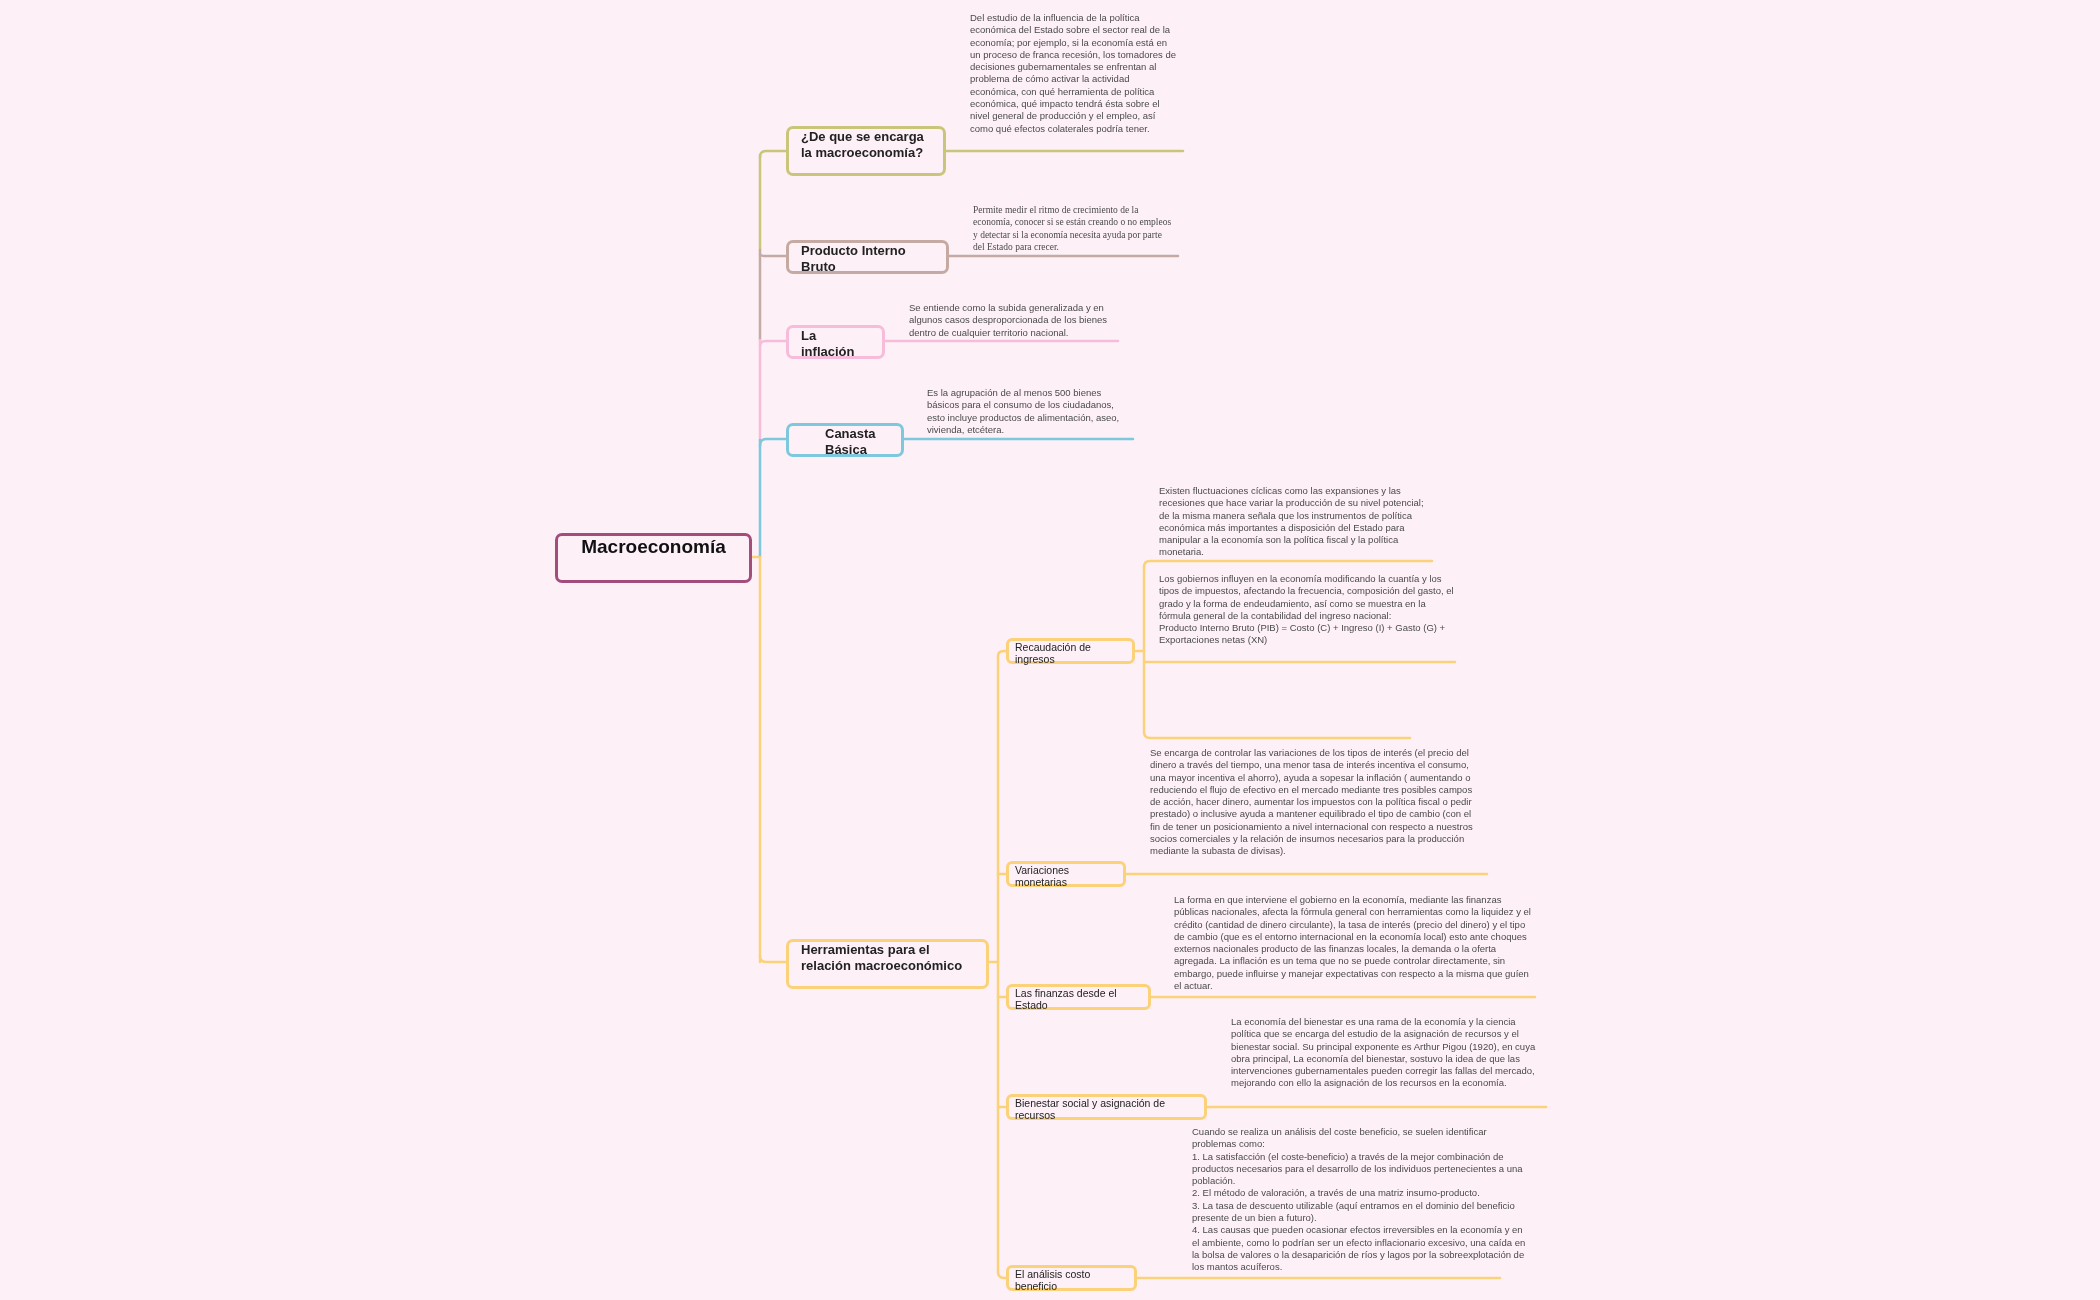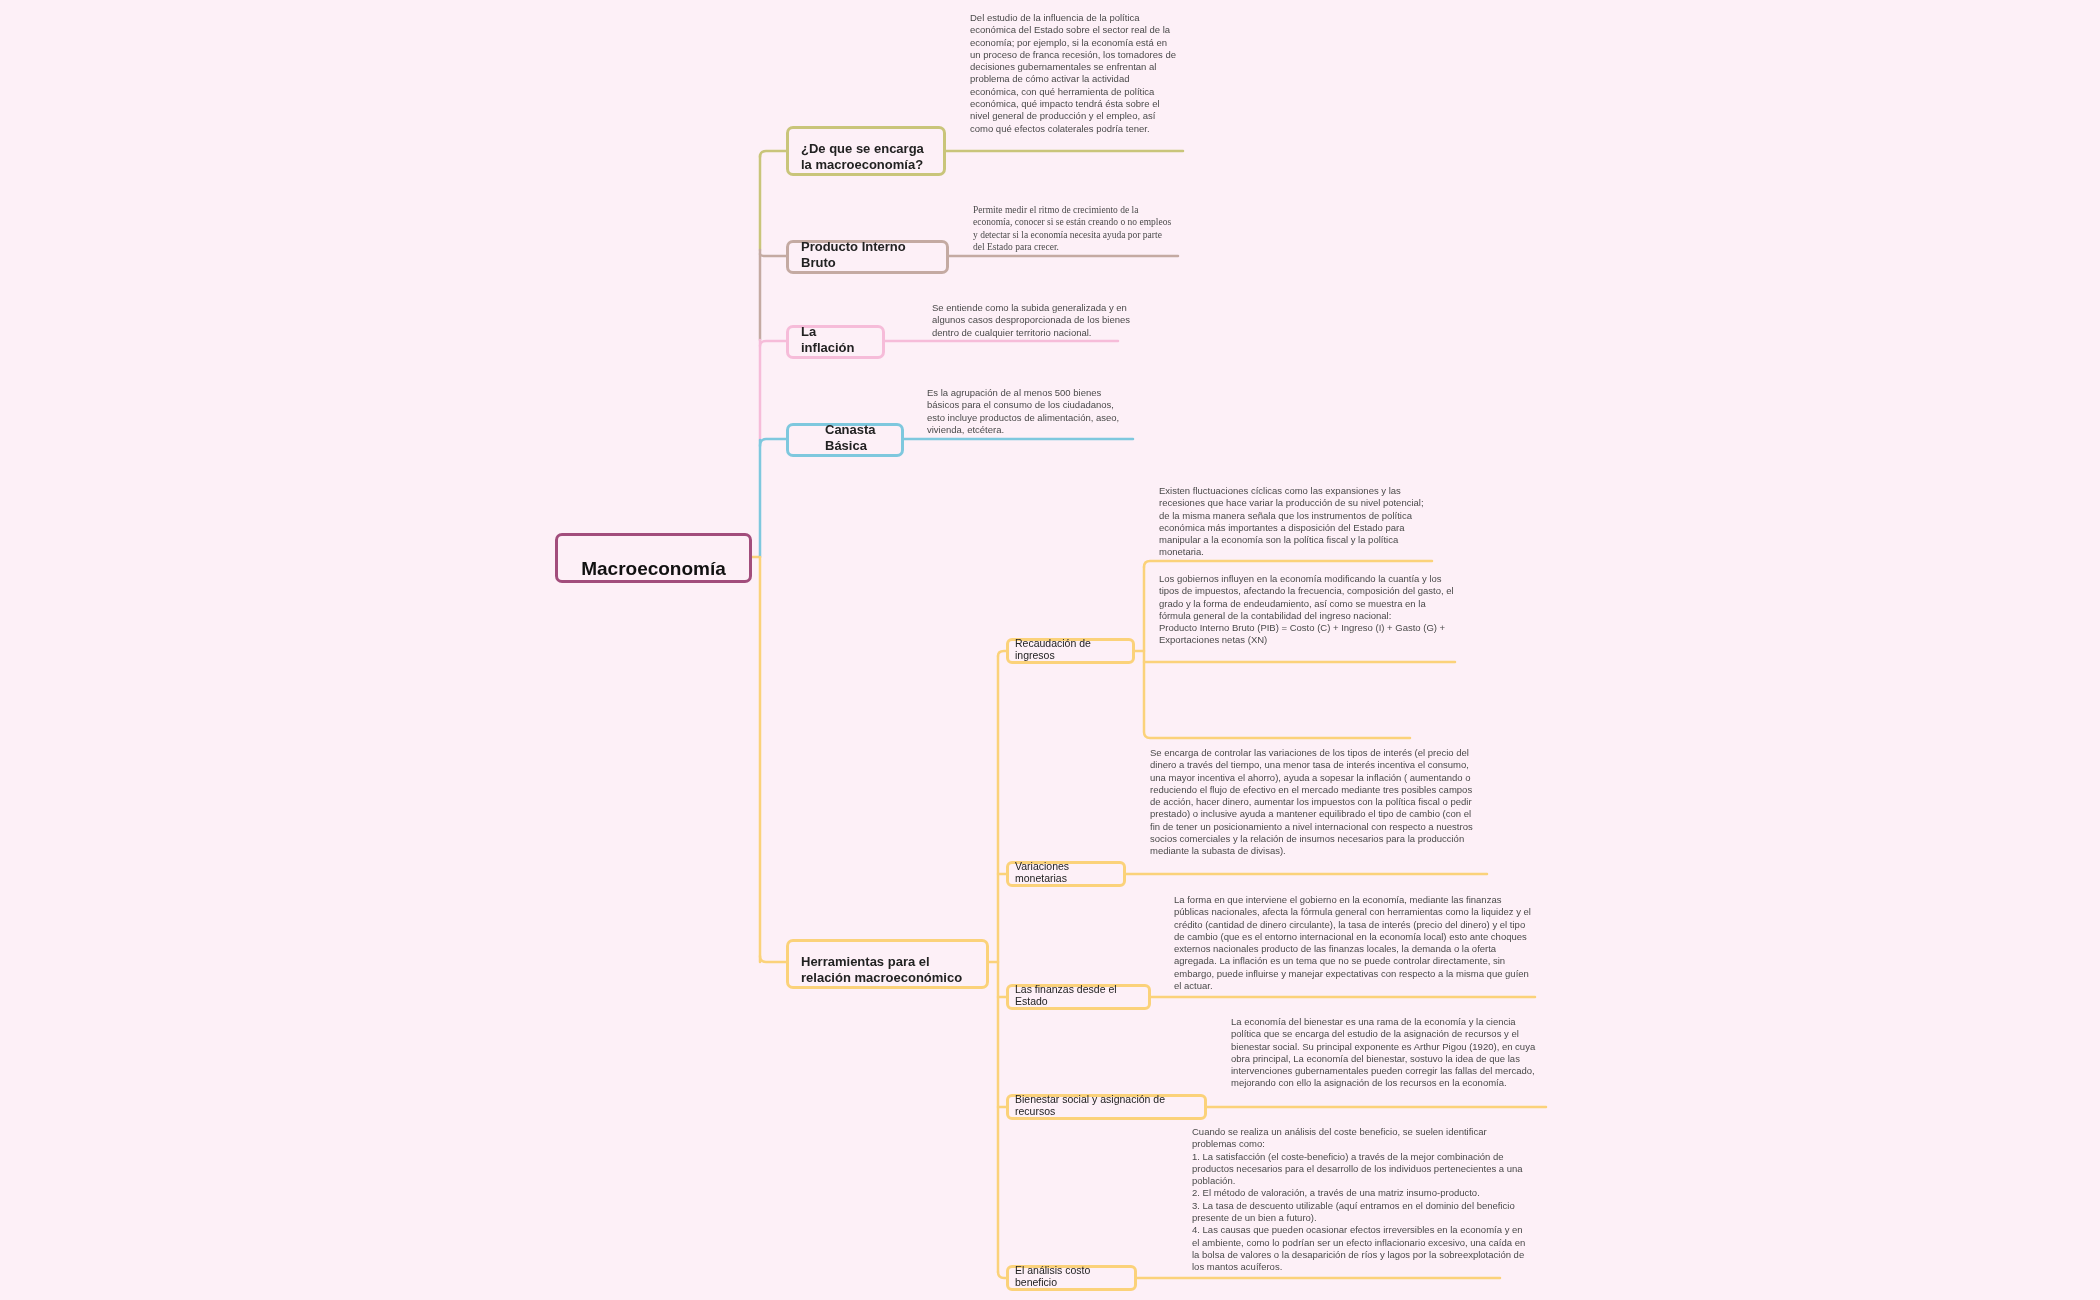--- a/index.html
+++ b/index.html
@@ -1,21 +1,21 @@
 <!DOCTYPE html>
 <html><head>
 <meta charset="utf-8">
 <style>
   html, body { margin:0; padding:0; }
   body { width:2100px; height:1300px; background:#fdf0f7; position:relative; overflow:hidden;
          font-family:"Liberation Sans", "DejaVu Sans", sans-serif; color:#2a2a2a; }
   #canvas { position:absolute; left:0; top:0; width:2100px; height:1300px; }
   svg.lines { position:absolute; left:0; top:0; width:2100px; height:1300px; pointer-events:none; }
   .node { position:absolute; box-sizing:border-box; background:#fdf0f7; border-style:solid; border-width:3px;
-          border-radius:7px; display:flex; align-items:flex-end; cursor:pointer; }
+          border-radius:7px; display:flex; align-items:flex-start; cursor:pointer; }
   .root { border-color:#a24d7c; border-width:3px; justify-content:center; font-weight:bold; font-size:19px; color:#111; }
   .main { font-weight:bold; font-size:13px; color:#222; padding:0 12px; line-height:16px; }
   .sub { font-size:10.5px; color:#222; padding:0 6px; border-width:3px; border-radius:6px; }
   .note { position:absolute; font-size:9.5px; line-height:12.3px; color:#4a4a4a; white-space:pre-line; }
 </style>
 </head>
 <body>
 
 <div id="canvas">
 
@@ -71,21 +71,21 @@
   <div class="note" style="left:970px; top:12px; width:210px;">Del estudio de la influencia de la política económica del Estado sobre el sector real de la economía; por ejemplo, si la economía está en un proceso de franca recesión, los tomadores de decisiones gubernamentales se enfrentan al problema de cómo activar la actividad económica, con qué herramienta de política económica, qué impacto tendrá ésta sobre el nivel general de producción y el empleo, así como qué efectos colaterales podría tener.</div>
 
   <div class="node main" style="left:786px; top:240px; width:163px; height:34px; border-color:#c4aaa2;">
     <span>Producto Interno Bruto</span>
   </div>
   <div class="note" style="left:973px; top:204px; width:200px;font-family:Liberation Serif, serif;">Permite medir el ritmo de crecimiento de la economía, conocer si se están creando o no empleos y detectar si la economía necesita ayuda por parte del Estado para crecer.</div>
 
   <div class="node main" style="left:786px; top:325px; width:99px; height:34px; border-color:#f6bcd9;">
     <span>La inflación</span>
   </div>
-  <div class="note" style="left:909px; top:302px; width:205px;margin-left:23px;">Se entiende como la subida generalizada y en algunos casos desproporcionada de los bienes dentro de cualquier territorio nacional.</div>
+  <div class="note" style="left:909px; top:302px; width:205px;">Se entiende como la subida generalizada y en algunos casos desproporcionada de los bienes dentro de cualquier territorio nacional.</div>
 
   <div class="node main" style="left:786px; top:423px; width:118px; height:34px; border-color:#7ec8de;padding-left:36px;">
     <span>Canasta Básica</span>
   </div>
   <div class="note" style="left:927px; top:387px; width:205px;">Es la agrupación de al menos 500 bienes básicos para el consumo de los ciudadanos, esto incluye productos de alimentación, aseo, vivienda, etcétera.</div>
 
   <div class="node main" style="left:786px; top:939px; width:203px; height:50px; border-color:#fbd27a;">
     <span>Herramientas para el relación macroeconómico</span>
   </div>
 

